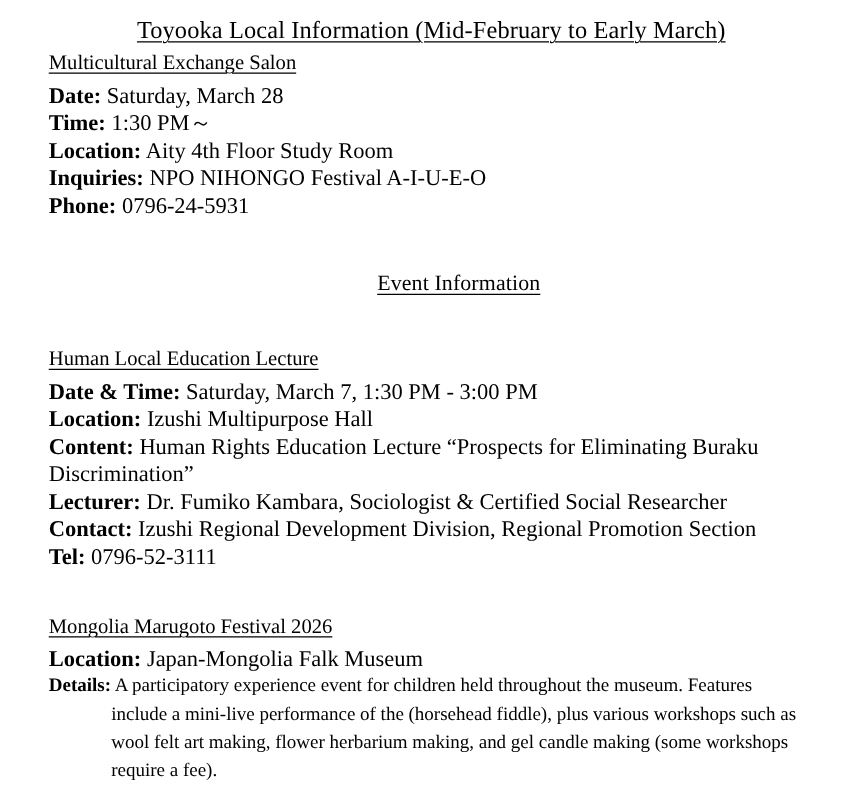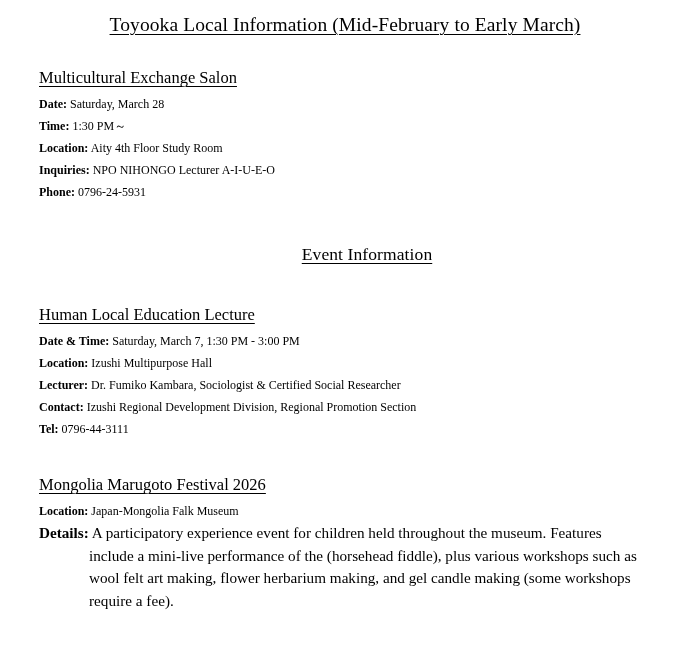--- a/index.html
+++ b/index.html
@@ -49,38 +49,38 @@
     text-underline-offset: 3px;
     text-decoration-thickness: 1px;
     margin-left: 44px;
   }
 
   
   .block {
     margin-left: 39px;
     margin-right: 40px;
   }
-  .block-salon { margin-top: 28px; }
+  .block-salon { }
   .block-event { margin-top: 37px; }
   .block-event2 { margin-top: 33px; }
 
   .block-heading {
     font-size: 16.5px;
     line-height: 23px;
     margin-bottom: 4px;
   }
   .block-heading span {
     text-decoration: underline;
     text-underline-offset: 3px;
     text-decoration-thickness: 1px;
   }
 
   
   .field {
-    font-size: 12px;
+    font-size: 18px;
     line-height: 22px;
     margin: 0;
     padding: 0;
   }
   .field .lbl {
     font-weight: bold;
   }
   .field .val {
     font-weight: normal;
   }
@@ -115,21 +115,21 @@
     <p class="field">
       <span class="lbl">Time:</span>
       <span class="val">1:30 PM～</span>
     </p>
     <p class="field">
       <span class="lbl">Location:</span>
       <span class="val">Aity 4th Floor Study Room</span>
     </p>
     <p class="field">
       <span class="lbl">Inquiries:</span>
-      <span class="val">NPO NIHONGO Lecturer A-I-U-E-O</span>
+      <span class="val">NPO NIHONGO Festival A-I-U-E-O</span>
     </p>
     <p class="field">
       <span class="lbl">Phone:</span>
       <span class="val">0796-24-5931</span>
     </p>
   </div>
 
   <div class="section-title">
     <span>Event Information</span>
   </div>
@@ -141,30 +141,34 @@
 
     <p class="field">
       <span class="lbl">Date &amp; Time:</span>
       <span class="val">Saturday, March 7, 1:30 PM - 3:00 PM</span>
     </p>
     <p class="field">
       <span class="lbl">Location:</span>
       <span class="val">Izushi Multipurpose Hall</span>
     </p>
     <p class="field">
+      <span class="lbl">Content:</span>
+      <span class="val">Human Rights Education Lecture “Prospects for Eliminating Buraku Discrimination”</span>
+    </p>
+    <p class="field">
       <span class="lbl">Lecturer:</span>
       <span class="val">Dr. Fumiko Kambara, Sociologist &amp; Certified Social Researcher</span>
     </p>
     <p class="field">
       <span class="lbl">Contact:</span>
       <span class="val">Izushi Regional Development Division, Regional Promotion Section</span>
     </p>
     <p class="field">
       <span class="lbl">Tel:</span>
-      <span class="val">0796-44-3111</span>
+      <span class="val">0796-52-3111</span>
     </p>
   </div>
 
   <div class="block block-event2">
     <div class="block-heading">
       <span>Mongolia Marugoto Festival 2026</span>
     </div>
 
     <p class="field">
       <span class="lbl">Location:</span>

